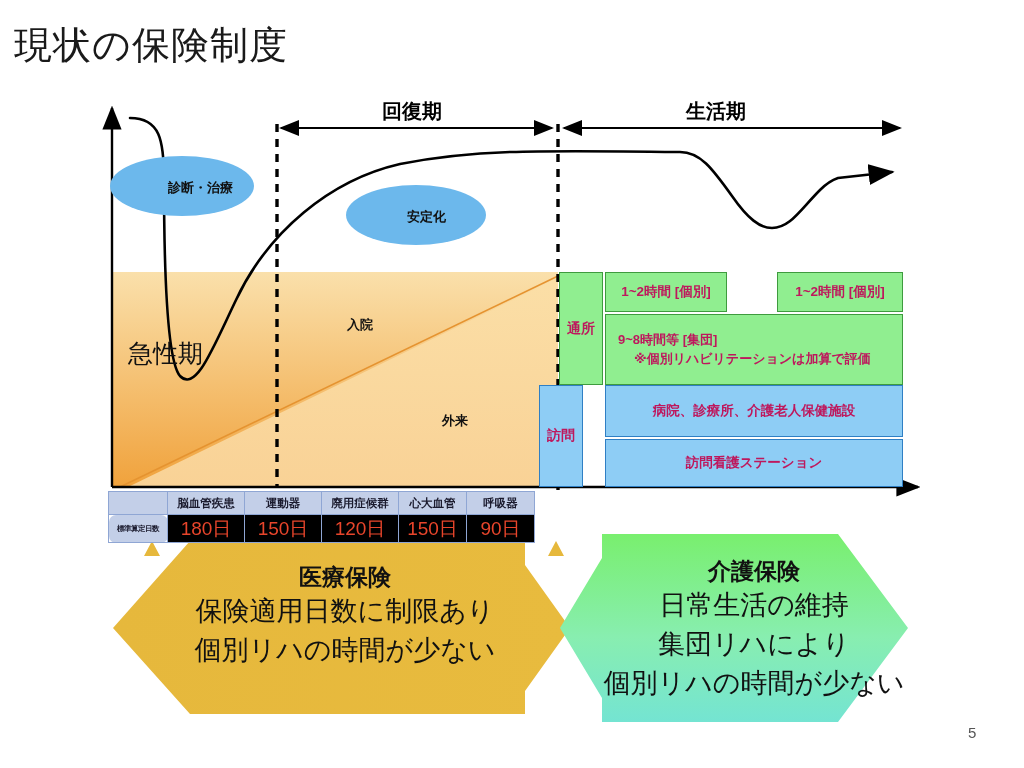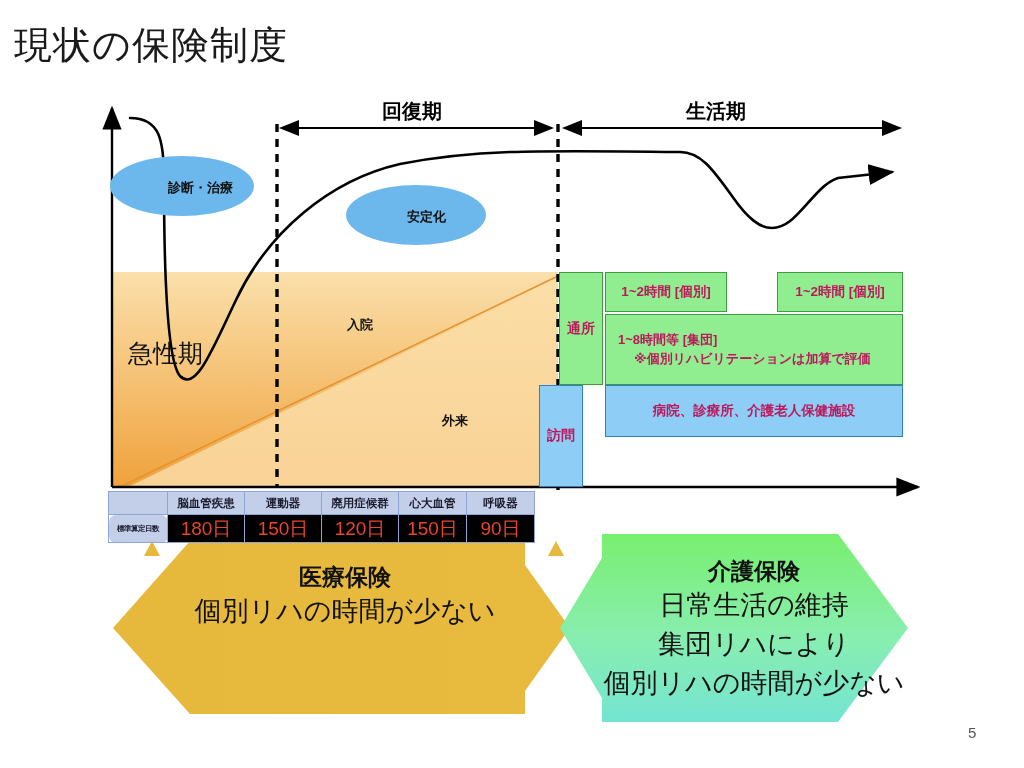--- a/index.html
+++ b/index.html
@@ -287,27 +287,28 @@
 
   <div id="label-acute">急性期</div>
   <div id="label-inpatient">入院</div>
   <div id="label-outpatient">外来</div>
 
   <div class="svc-box svc-green svc-cat" id="svc-cat-daycare">通所</div>
   <div class="svc-box svc-green svc-item" id="svc-indiv-1">1~2時間 [個別]</div>
   <div class="svc-box svc-green svc-item" id="svc-indiv-2">1~2時間 [個別]</div>
   <div class="svc-box svc-green svc-item-left" id="svc-group">
     <div>
-      <div>1~8時間等 [集団]</div>
+      <div>9~8時間等 [集団]</div>
       <div style="padding-left:16px">※個別リハビリテーションは加算で評価</div>
     </div>
   </div>
 
   <div class="svc-box svc-blue svc-cat" id="svc-cat-visit">訪問</div>
   <div class="svc-box svc-blue svc-item" id="svc-visit-1">病院、診療所、介護老人保健施設</div>
+  <div class="svc-box svc-blue svc-item" id="svc-visit-2">訪問看護ステーション</div>
 
   <table id="days-table">
     <thead>
       <tr>
         <th class="corner col-rowhead"></th>
         <th class="col-head">脳血管疾患</th>
         <th class="col-head">運動器</th>
         <th class="col-head">廃用症候群</th>
         <th class="col-head-narrow">心大血管</th>
         <th class="col-head-narrow">呼吸器</th>
@@ -320,20 +321,21 @@
         <td>150日</td>
         <td>120日</td>
         <td>150日</td>
         <td>90日</td>
       </tr>
     </tbody>
   </table>
 
   <div class="banner-text" id="banner-left-text">
     <div class="banner-head">医療保険</div>
+    <div class="banner-line">保険適用日数に制限あり</div>
     <div class="banner-line">個別リハの時間が少ない</div>
   </div>
 
   <div class="banner-text" id="banner-right-text">
     <div class="banner-head">介護保険</div>
     <div class="banner-line">日常生活の維持</div>
     <div class="banner-line">集団リハにより</div>
     <div class="banner-line">個別リハの時間が少ない</div>
   </div>
 

